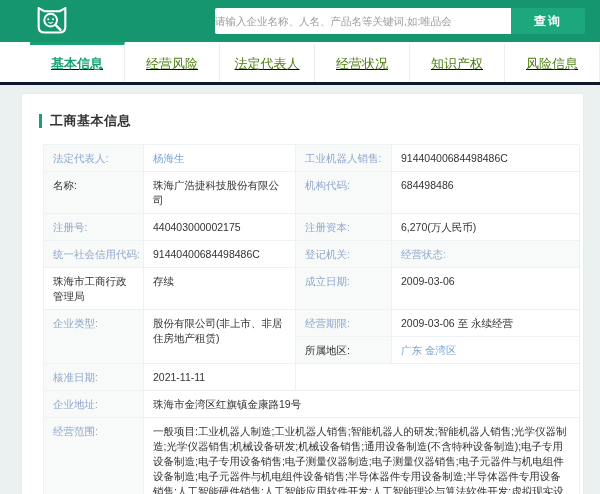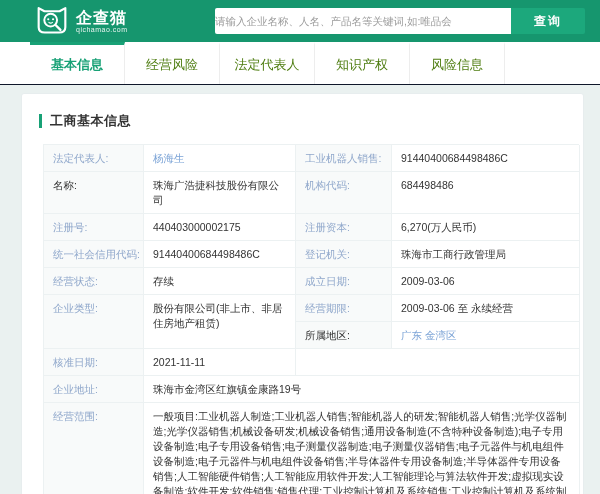--- a/index.html
+++ b/index.html
@@ -17,21 +17,21 @@
   .search-input { width:296px; height:26px; border:none; outline:none; background:#fff;
     border-radius:2px 0 0 2px; padding:0 0; font-size:10.5px; color:#333;
     font-family:inherit; }
   .search-input::placeholder { color:#9B9B9B; }
   .search-btn { width:74px; height:26px; border:none; background:#1CA87C; color:#fff;
     font-size:12px; font-weight:bold; border-radius:0 2px 2px 0; cursor:pointer;
     font-family:inherit; letter-spacing:2px; }
 
   
   .nav { height:43px; background:#fff; display:flex; padding-left:30px;
-    border-bottom:1px solid #0f172a; }
+    border-bottom:3px solid #0f172a;text-decoration:underline; }
   .tab { width:95px; display:flex; align-items:center; justify-content:center;
     font-size:13px; color:#4d7c0f; border-right:1px solid #EDEDED; cursor:pointer;
     border-top:3px solid transparent; }
   .tab.active { color:#18A176; border-top-color:#18A176; font-weight:bold; }
 
   
   .main { height:409px; padding:8px 16px 4px 21px; }
   .card { background:#fff; width:563px; height:420px; border:1px solid #E7EDEE;
     border-radius:3px; padding:18px 17px 0 17px; }
   .section-title-row { display:flex; align-items:center; margin-bottom:14px; }
@@ -60,35 +60,32 @@
 <div class="header">
   <div class="logo">
     <svg width="36" height="32" viewBox="0 0 40 36" fill="none">
       <path d="M5 9 L5 3.5 L11.5 7 H28.5 L35 3.5 L35 9 V25 Q35 31 28 31 H12 Q5 31 5 25 Z" stroke="#fff" stroke-width="2.4" stroke-linejoin="round" fill="none"></path>
       <circle cx="18.5" cy="17" r="7.2" stroke="#fff" stroke-width="2.2" fill="none"></circle>
       <line x1="24" y1="22.5" x2="29.5" y2="28" stroke="#fff" stroke-width="2.6" stroke-linecap="round"></line>
       <circle cx="15.8" cy="16" r="1.2" fill="#fff"></circle>
       <circle cx="21.2" cy="16" r="1.2" fill="#fff"></circle>
       <path d="M16.5 19.5 Q18.5 21.3 20.5 19.5" stroke="#fff" stroke-width="1.2" fill="none" stroke-linecap="round"></path>
     </svg>
-    <div class="logo-text">
-      <div class="logo-title">企查猫</div>
-      <div class="logo-domain">qichamao.com</div>
-    </div>
   </div>
   <div class="search-group">
     <input class="search-input" type="text" placeholder="请输入企业名称、人名、产品名等关键词,如:唯品会" style="">
     <button class="search-btn">查询</button>
   </div>
 </div>
 
 <div class="nav">
   <div class="tab active">基本信息</div>
   <div class="tab">经营风险</div>
   <div class="tab">法定代表人</div>
+  <div class="tab">经营状况</div>
   <div class="tab">知识产权</div>
   <div class="tab">风险信息</div>
 </div>
 
 <div class="main">
   <div class="card">
     <div class="section-title-row">
       <span class="accent-bar"></span>
       <span class="section-title">工商基本信息</span>
     </div>
@@ -106,23 +103,23 @@
       <div class="cell">684498486</div>
 
       <div class="cell lbl">注册号:</div>
       <div class="cell">440403000002175</div>
       <div class="cell lbl">注册资本:</div>
       <div class="cell">6,270(万人民币)</div>
 
       <div class="cell lbl">统一社会信用代码:</div>
       <div class="cell">91440400684498486C</div>
       <div class="cell lbl">登记机关:</div>
+      <div class="cell lbl">经营状态:</div>
+
       <div class="cell">珠海市工商行政管理局</div>
-
-      <div class="cell lbl">经营状态:</div>
       <div class="cell">存续</div>
       <div class="cell lbl">成立日期:</div>
       <div class="cell">2009-03-06</div>
 
       <div class="cell lbl rowspan2">企业类型:</div>
       <div class="cell rowspan2">股份有限公司(非上市、非居住房地产租赁)</div>
       <div class="cell lbl">经营期限:</div>
       <div class="cell">2009-03-06 至 永续经营</div>
       <div class="cell lbl dark">所属地区:</div>
       <div class="cell"><span class="link">广东 金湾区</span></div>

